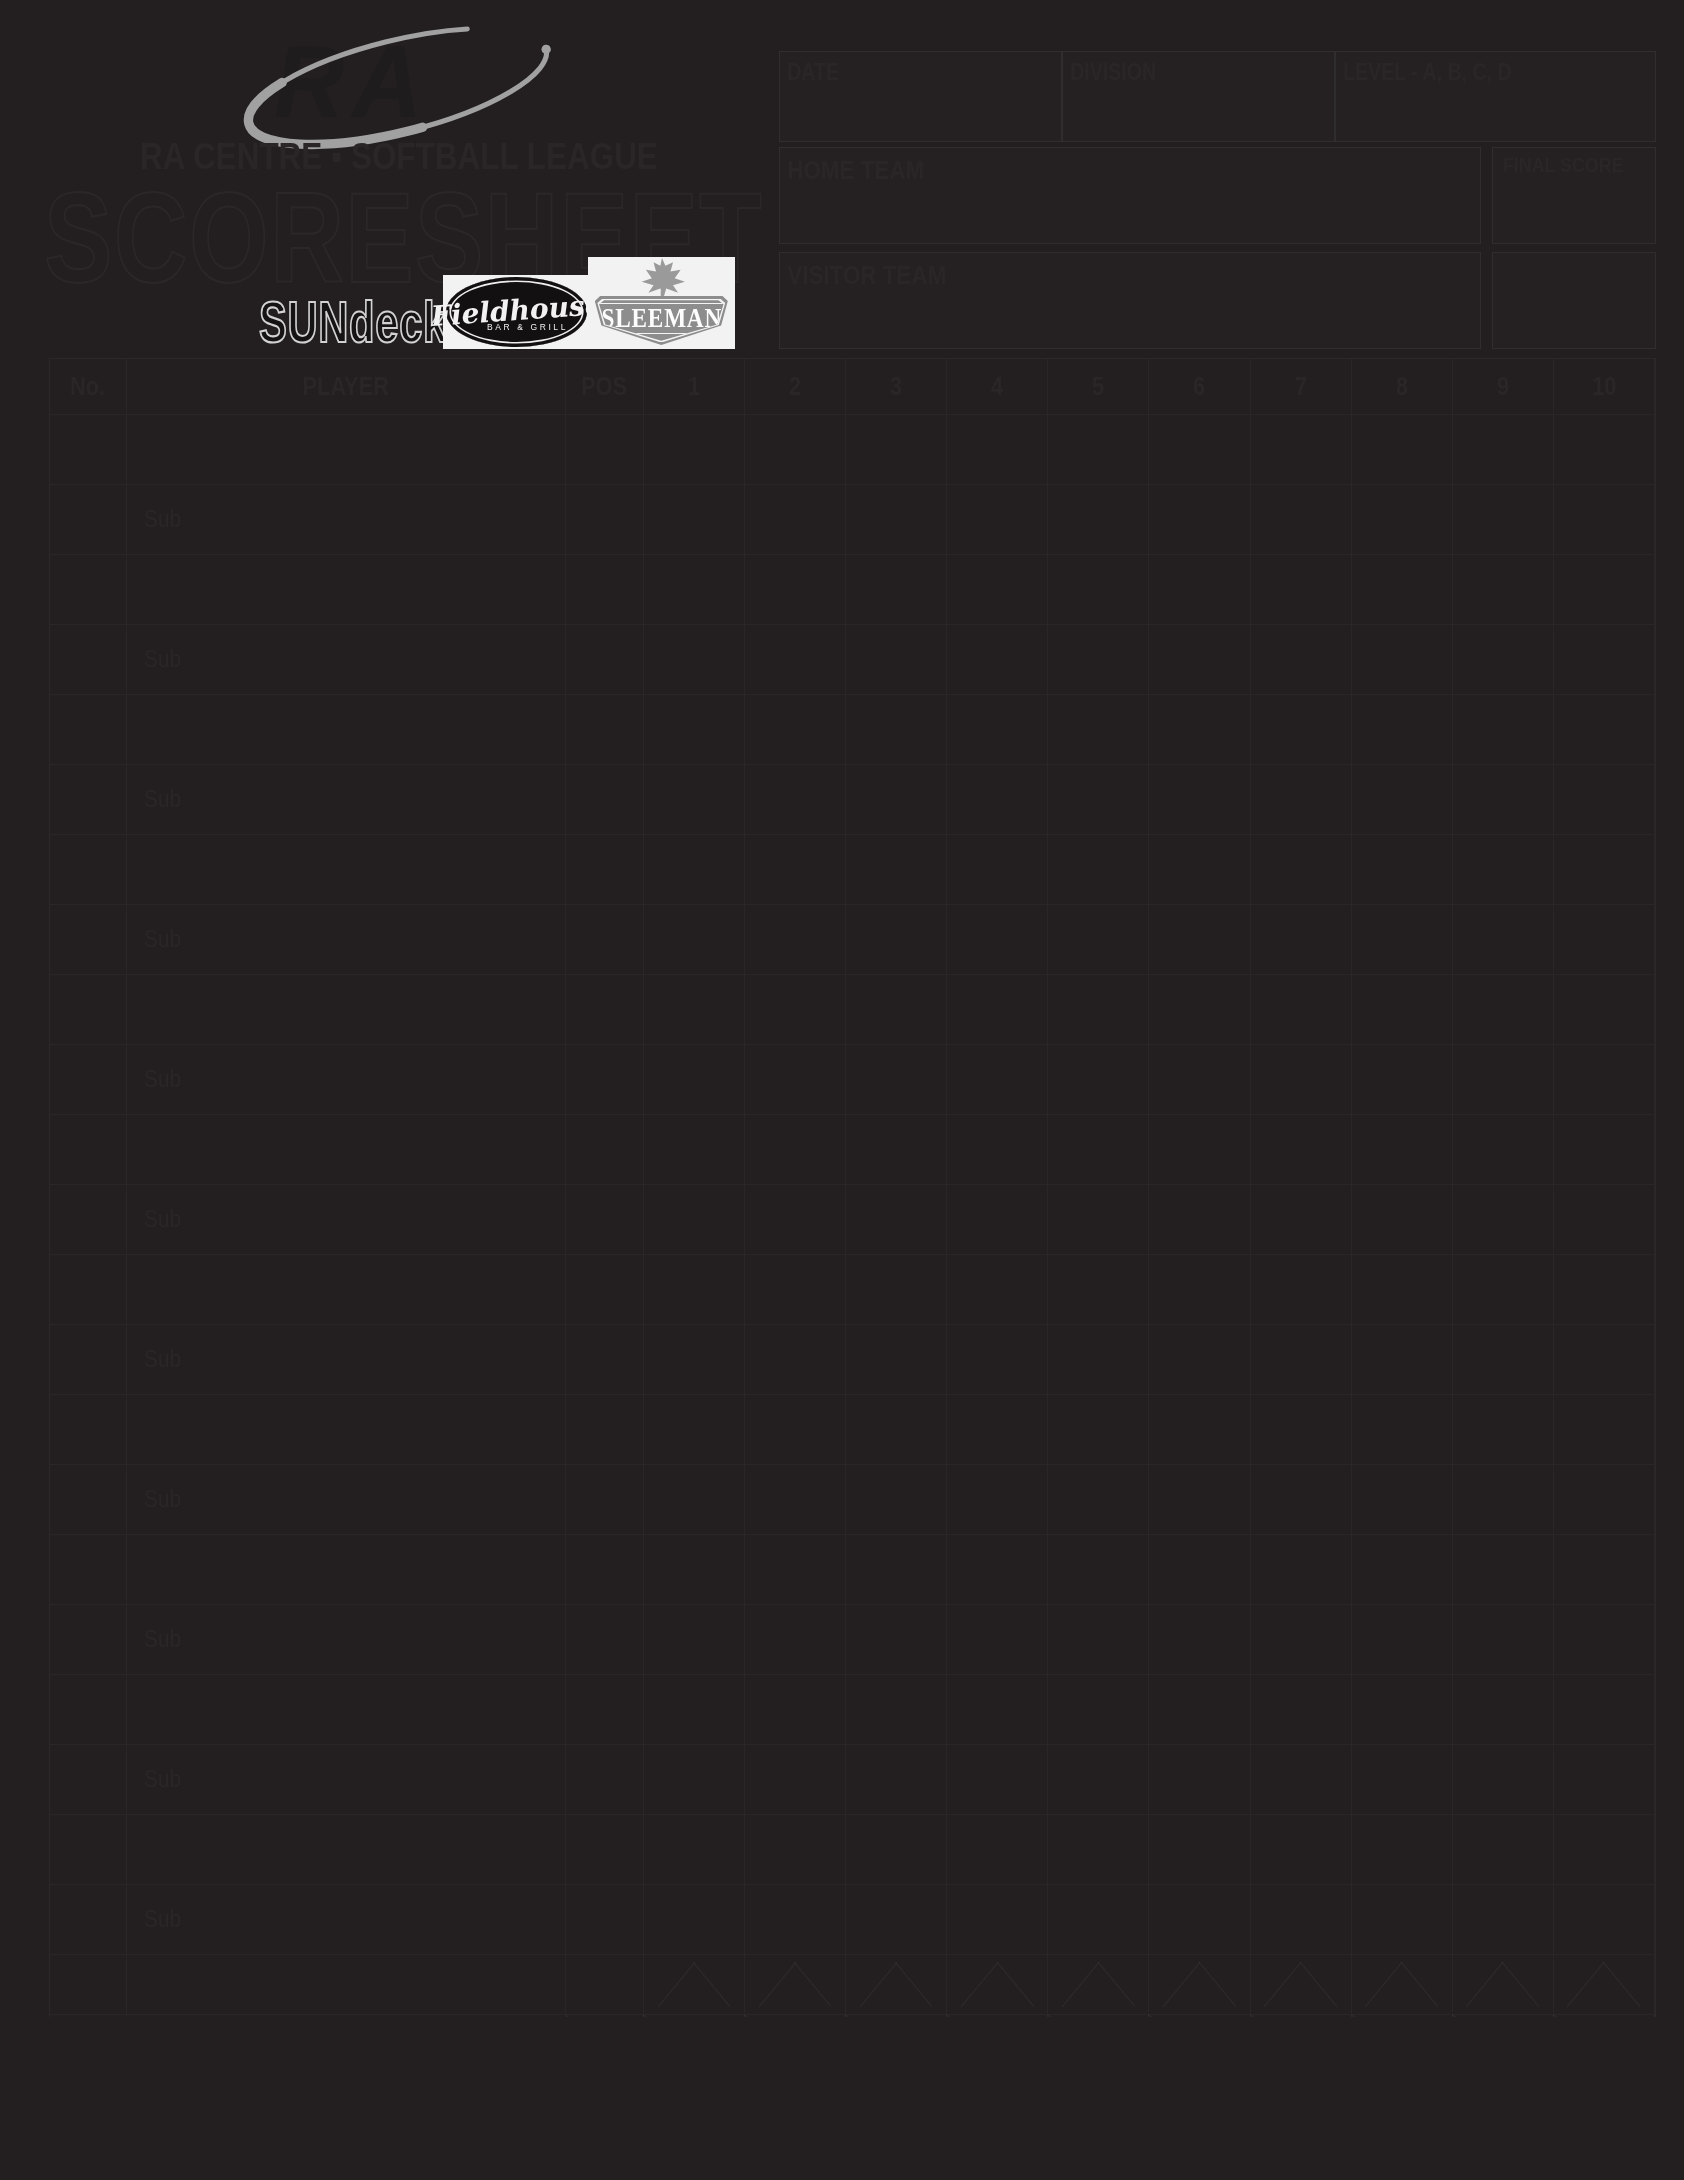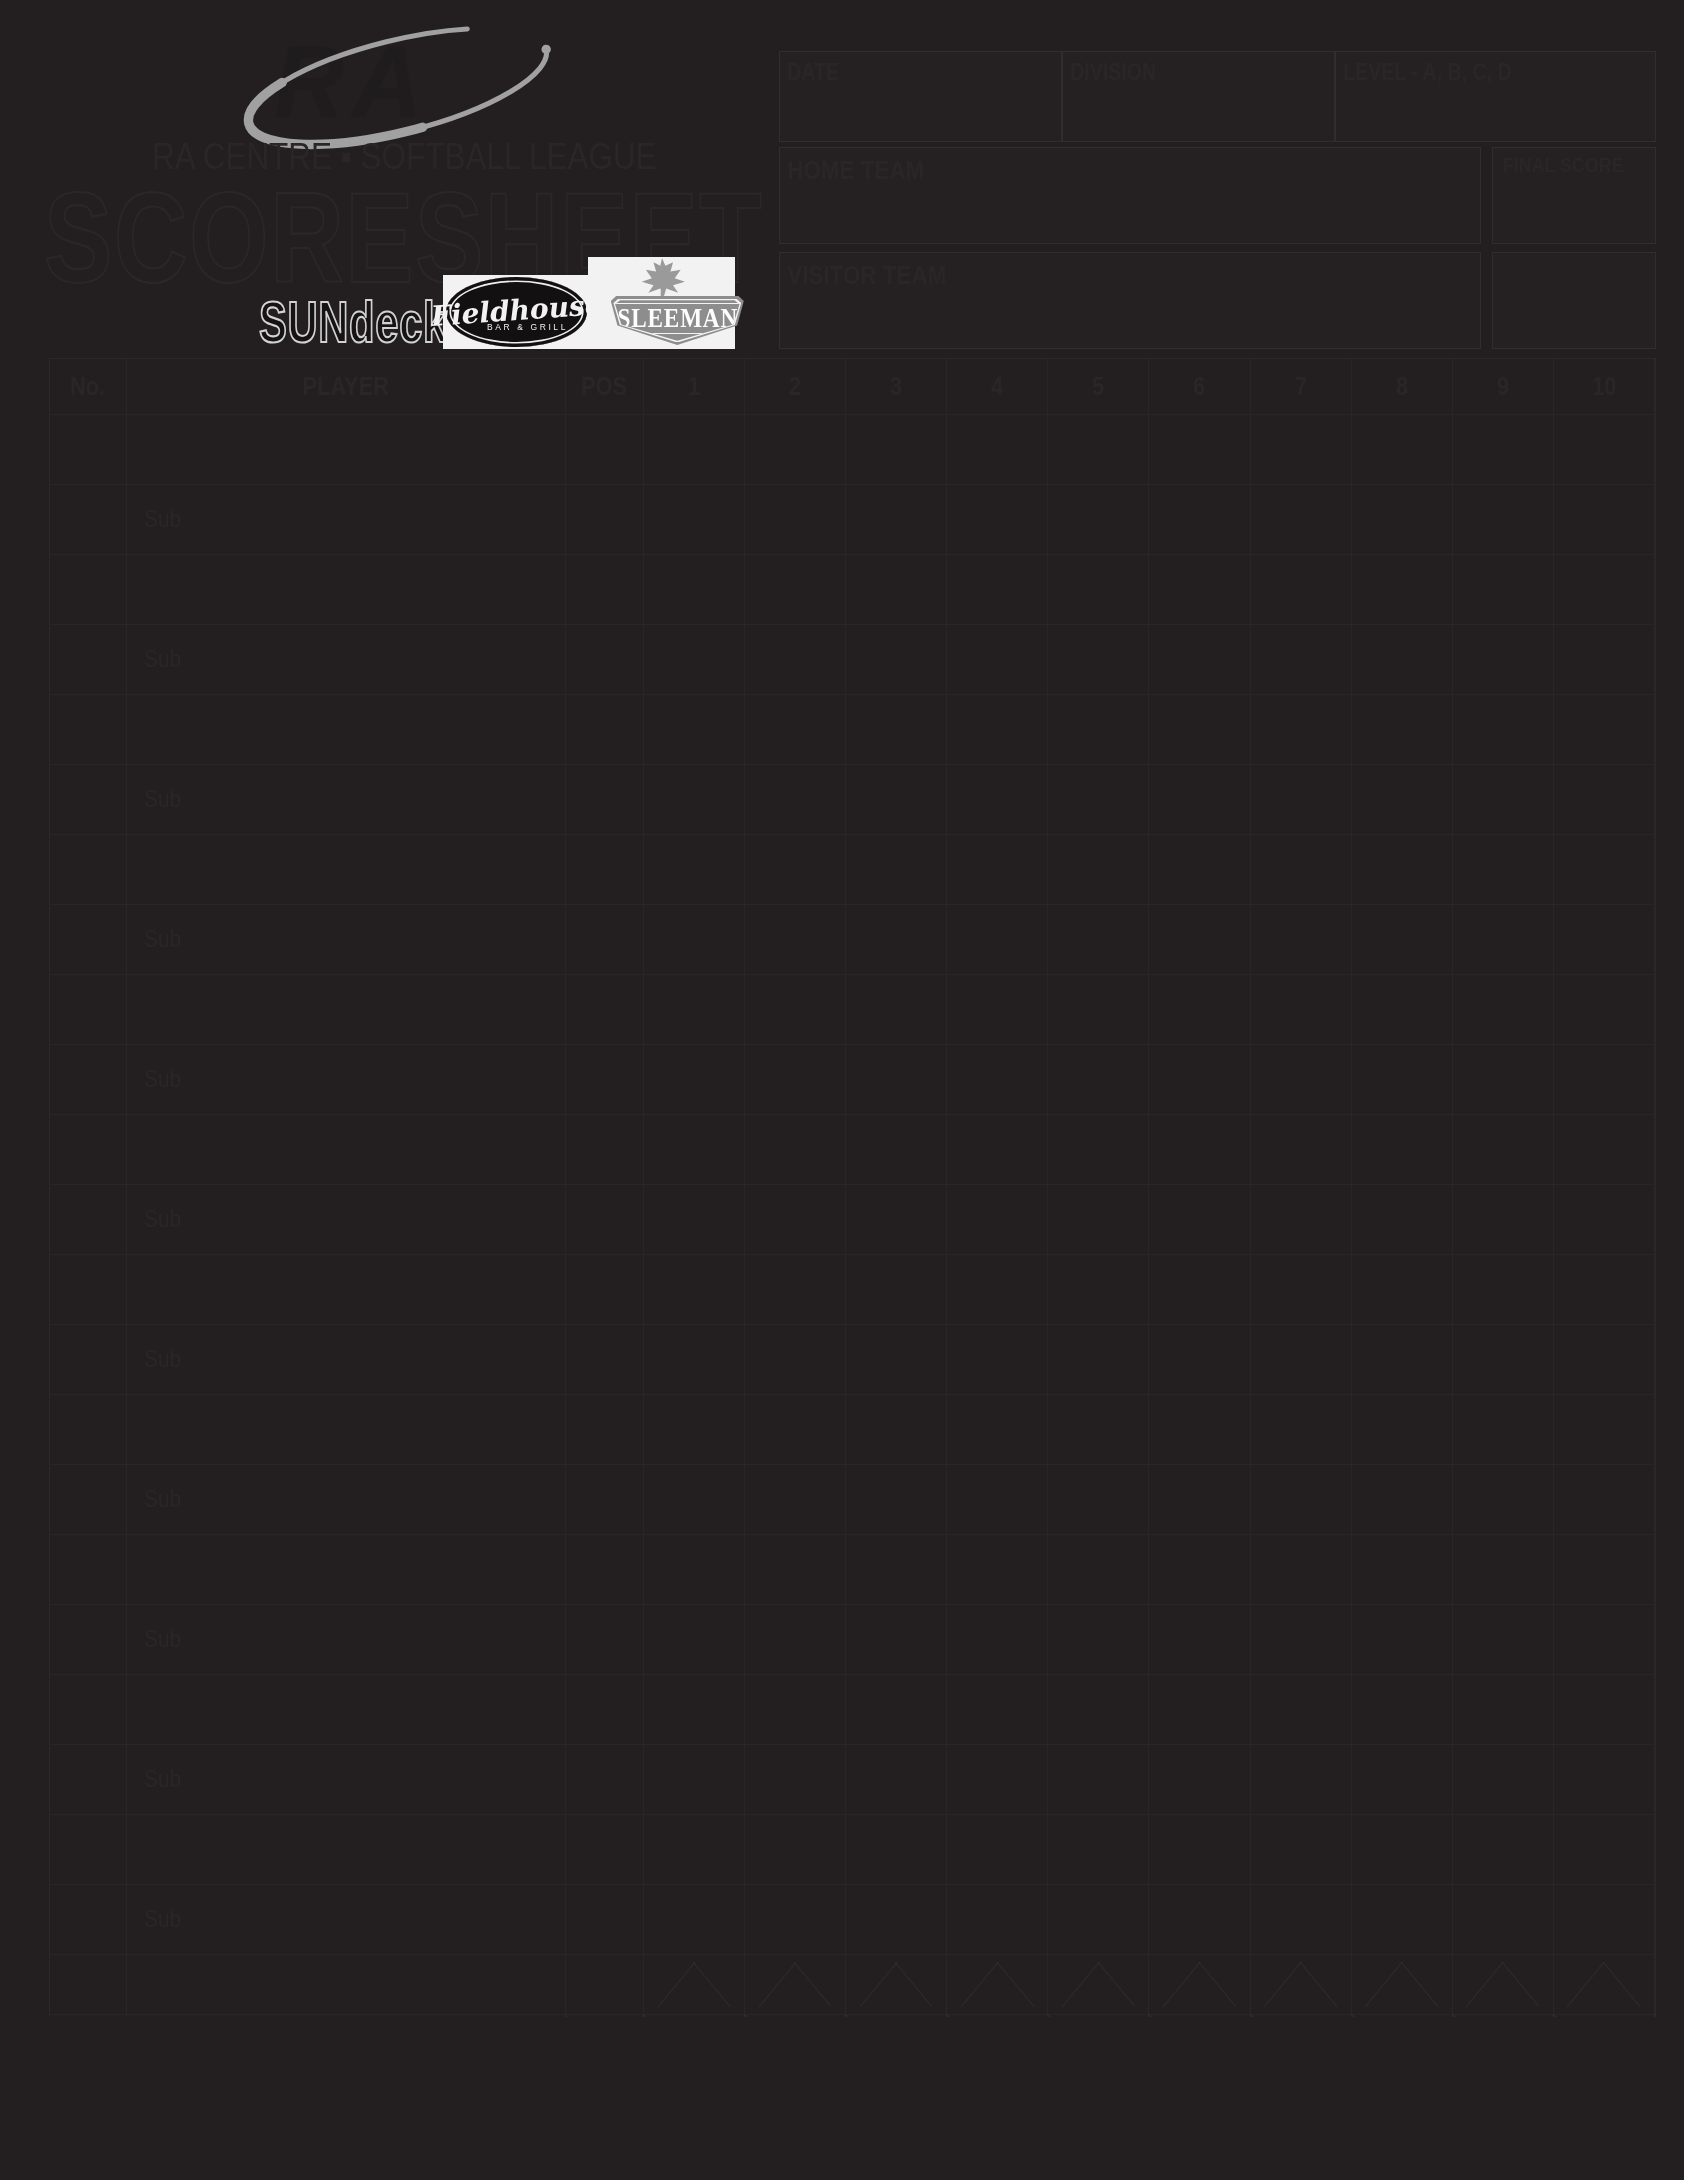--- a/index.html
+++ b/index.html
@@ -8,21 +8,21 @@
 
   
   .faint{color:#2a2627;}
   .faint-dim{color:#282425;}
   .fbox{position:absolute;border:1.7px solid rgba(255,255,255,0.055);background:rgba(255,255,255,0.012);}
   .flabel{font-weight:bold;font-size:23px;transform:scaleX(.85);transform-origin:left top;
           padding:6.8px 8.5px;display:inline-block;white-space:nowrap;}
   .cond{transform:scaleX(.85);transform-origin:left top;display:inline-block;white-space:nowrap;}
 
   
-  #league-line{position:absolute;left:152px;top:136px;font-size:37px;font-weight:normal;}
+  #league-line{position:absolute;left:140px;top:136px;font-size:37px;font-weight:bold;}
   #big-title{position:absolute;left:44px;top:164px;font-size:128px;font-weight:bold;letter-spacing:1.7px;
              color:transparent;-webkit-text-stroke:2.1px #2b2728;transform:scaleX(.80);transform-origin:left top;
              white-space:nowrap;}
 
   
   #swoosh-wrap{position:absolute;left:223px;top:20.4px;width:349px;height:132px;}
   #ra-monogram{position:absolute;left:274px;top:24px;font-size:102px;font-weight:bold;font-style:italic;
                color:#1f1c1d;letter-spacing:8.5px;transform:scaleX(.95);transform-origin:left top;}
 
   
@@ -32,21 +32,21 @@
   #fieldhouse{position:absolute;left:443px;top:275px;width:147px;height:74px;background:#f2f2f2;}
   #fieldhouse .oval{position:absolute;inset:1.7px 2.6px;border-radius:50%;background:#131011;
       box-shadow:inset 0 0 0 3.4px #131011, inset 0 0 0 5.1px #ededed;
       display:flex;flex-direction:column;align-items:center;justify-content:center;}
   #fieldhouse .script{font-family:"DejaVu Serif",serif;font-style:italic;font-weight:bold;font-size:28px;
       color:#f2f2f2;transform:rotate(-4deg);margin-top:1.7px;white-space:nowrap;}
   #fieldhouse .sub{font-size:8.5px;letter-spacing:2.6px;color:#f2f2f2;margin-top:-5.1px;padding-left:22px;}
   #sleeman{position:absolute;left:588px;top:257px;width:147px;height:92px;background:#f2f2f2;}
   #sleeman svg{position:absolute;left:50%;top:0.9px;transform:translateX(-50%);}
   .banner{position:absolute;left:6.8px;top:39px;width:133px;height:49px;background:#8d8d8d;
-      clip-path:polygon(4% 0,96% 0,100% 10%,95% 60%,50% 100%,5% 60%,0 10%);margin-left:16px;}
+      clip-path:polygon(4% 0,96% 0,100% 10%,95% 60%,50% 100%,5% 60%,0 10%);}
   .banner .bline{position:absolute;inset:2.6px;background:#f4f4f4;
       clip-path:polygon(4% 0,96% 0,100% 10%,95% 60%,50% 100%,5% 60%,0 10%);}
   .banner .bcore{position:absolute;inset:4.3px;background:#8d8d8d;
       clip-path:polygon(4% 0,96% 0,100% 10%,95% 60%,50% 100%,5% 60%,0 10%);
       display:flex;align-items:flex-start;justify-content:center;}
   .banner .btxt{font-family:"Liberation Serif",serif;font-weight:bold;font-size:26.4px;color:#fdfdfd;
       letter-spacing:0.9px;transform:scaleX(.88);transform-origin:center top;margin-top:2.6px;
       border-top:1.7px solid #f4f4f4;border-bottom:1.7px solid #f4f4f4;padding:0.9px 3.4px 0 3.4px;line-height:1.05;}
 
   

